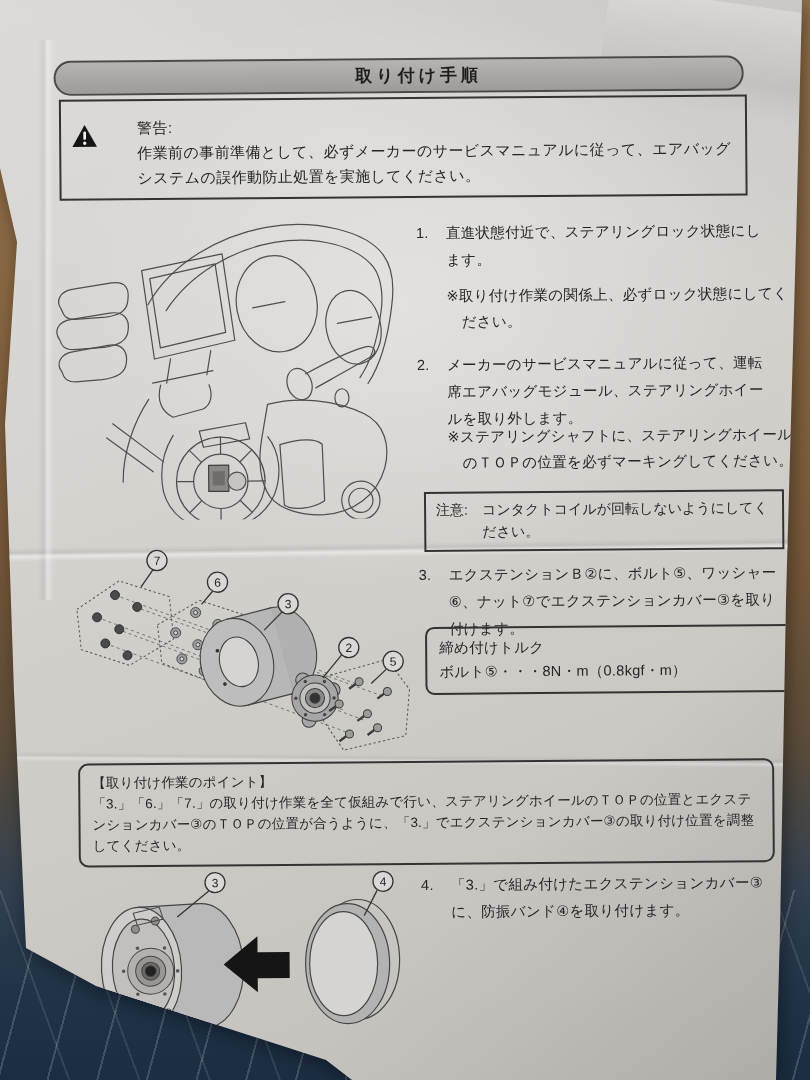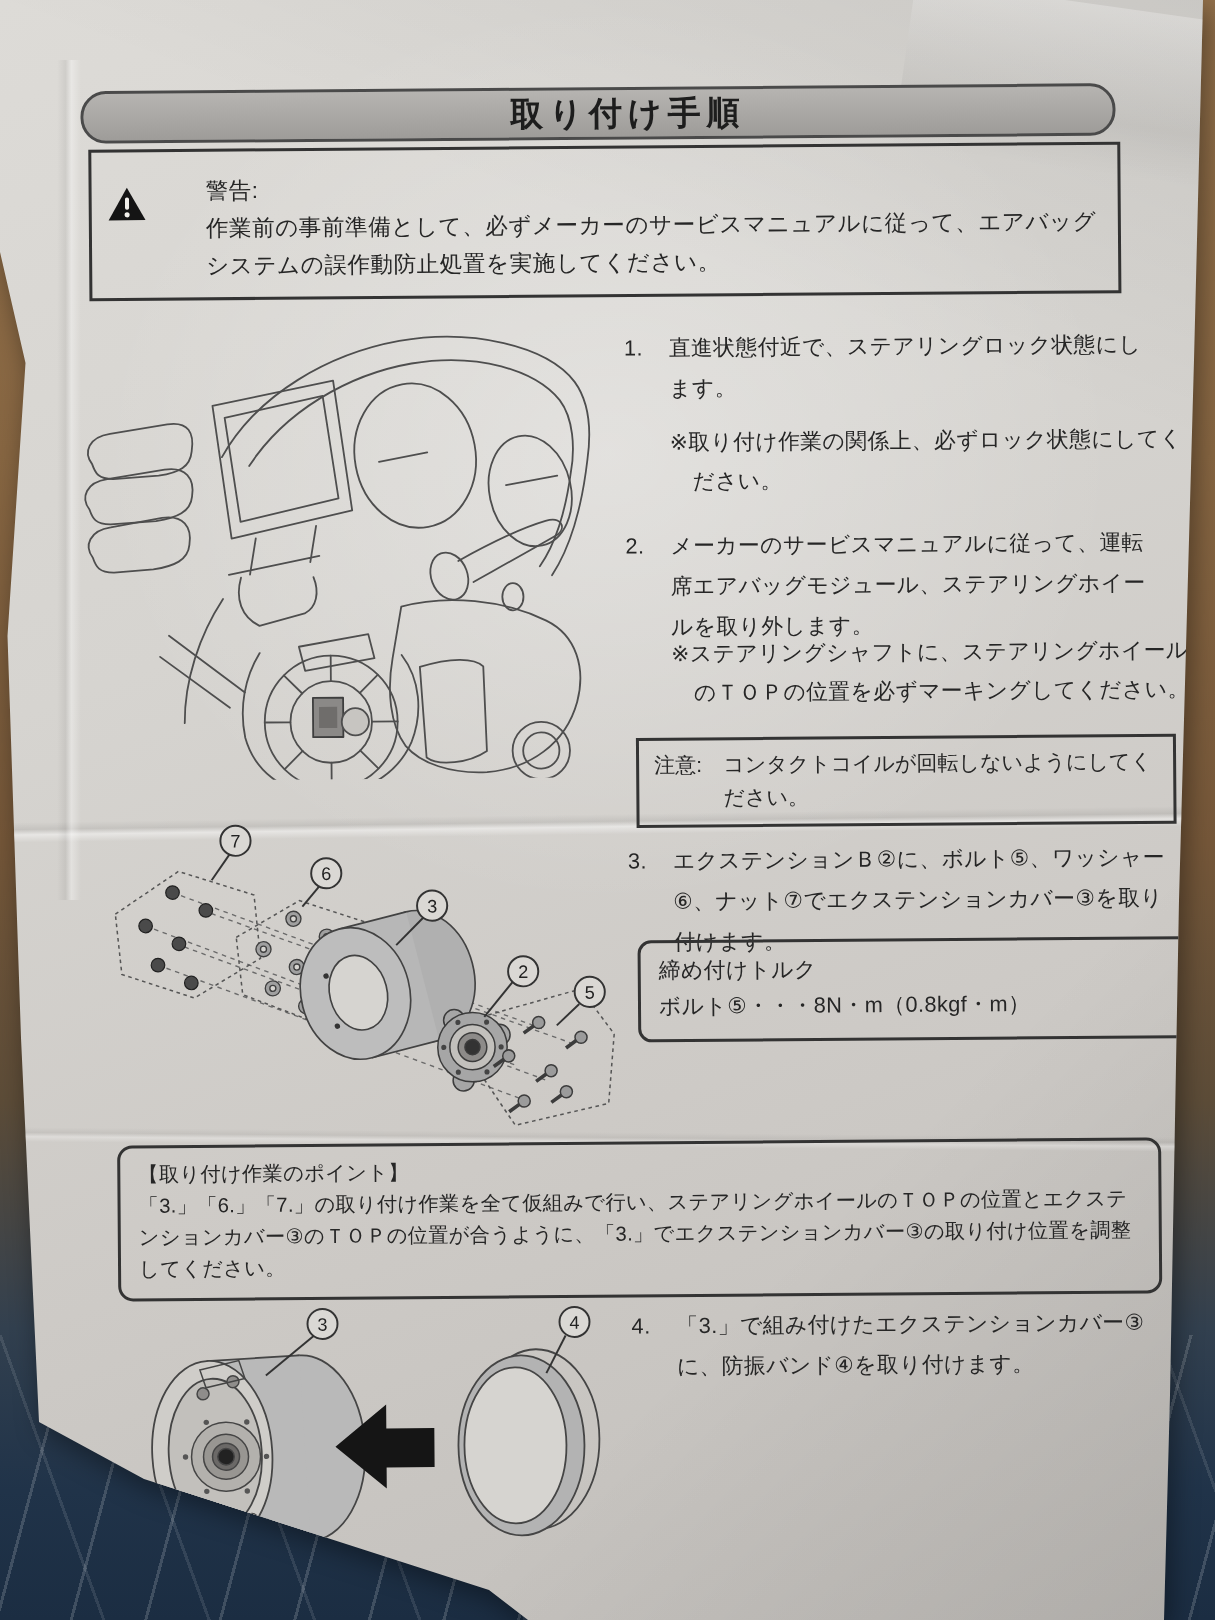--- a/index.html
+++ b/index.html
@@ -32,21 +32,21 @@
     background:linear-gradient(180deg,rgba(0,0,0,0) 20%,rgba(0,0,0,0.05) 45%,rgba(255,255,255,0.30) 65%,rgba(0,0,0,0) 90%);}
   .crease-v1{left:38px;top:40px;width:16px;height:560px;
     background:linear-gradient(90deg,rgba(0,0,0,0) 0%,rgba(0,0,0,0.06) 35%,rgba(255,255,255,0.35) 60%,rgba(0,0,0,0) 100%);}
   .crease-d1{left:600px;top:0;width:210px;height:140px;transform:rotate(8deg);
     background:linear-gradient(180deg,rgba(255,255,255,0.25),rgba(0,0,0,0.05) 55%,rgba(0,0,0,0) 80%);}
   
   .content{position:absolute;inset:0;transform:rotate(-0.45deg);transform-origin:420px 500px;color:#262626;}
   .abs{position:absolute;}
   .title-bar{left:57px;top:58px;width:686px;height:31px;border:2px solid #4a4a4a;border-radius:17px;
     background:linear-gradient(180deg,#b6b4b1,#9e9c99);display:flex;align-items:center;justify-content:center;}
-  .title-bar span{font-size:22px;font-weight:bold;letter-spacing:4px;color:#1d1d1d;margin-left:40px;}
+  .title-bar span{font-size:17px;font-weight:bold;letter-spacing:4px;color:#1d1d1d;margin-left:40px;}
   .warning-box{left:62px;top:97px;width:684px;height:97px;border:2px solid #333;}
   .warning-icon{position:absolute;left:10px;top:22px;width:27px;height:25px;}
   .warning-content{position:absolute;left:76px;top:14px;width:596px;font-size:15px;line-height:25px;letter-spacing:0.4px;}
   .step{display:flex;font-size:14.5px;line-height:27px;letter-spacing:0.3px;}
   .step-num{width:30px;flex:none;}
   .step-body{flex:1;}
   .note{font-size:14.5px;line-height:26px;letter-spacing:0.3px;padding-left:15px;text-indent:-15px;}
   .step-1{left:418px;top:220px;width:356px;}
   .note-1{left:448px;top:283px;width:330px;}
   .step-2{left:418px;top:352px;width:356px;}

